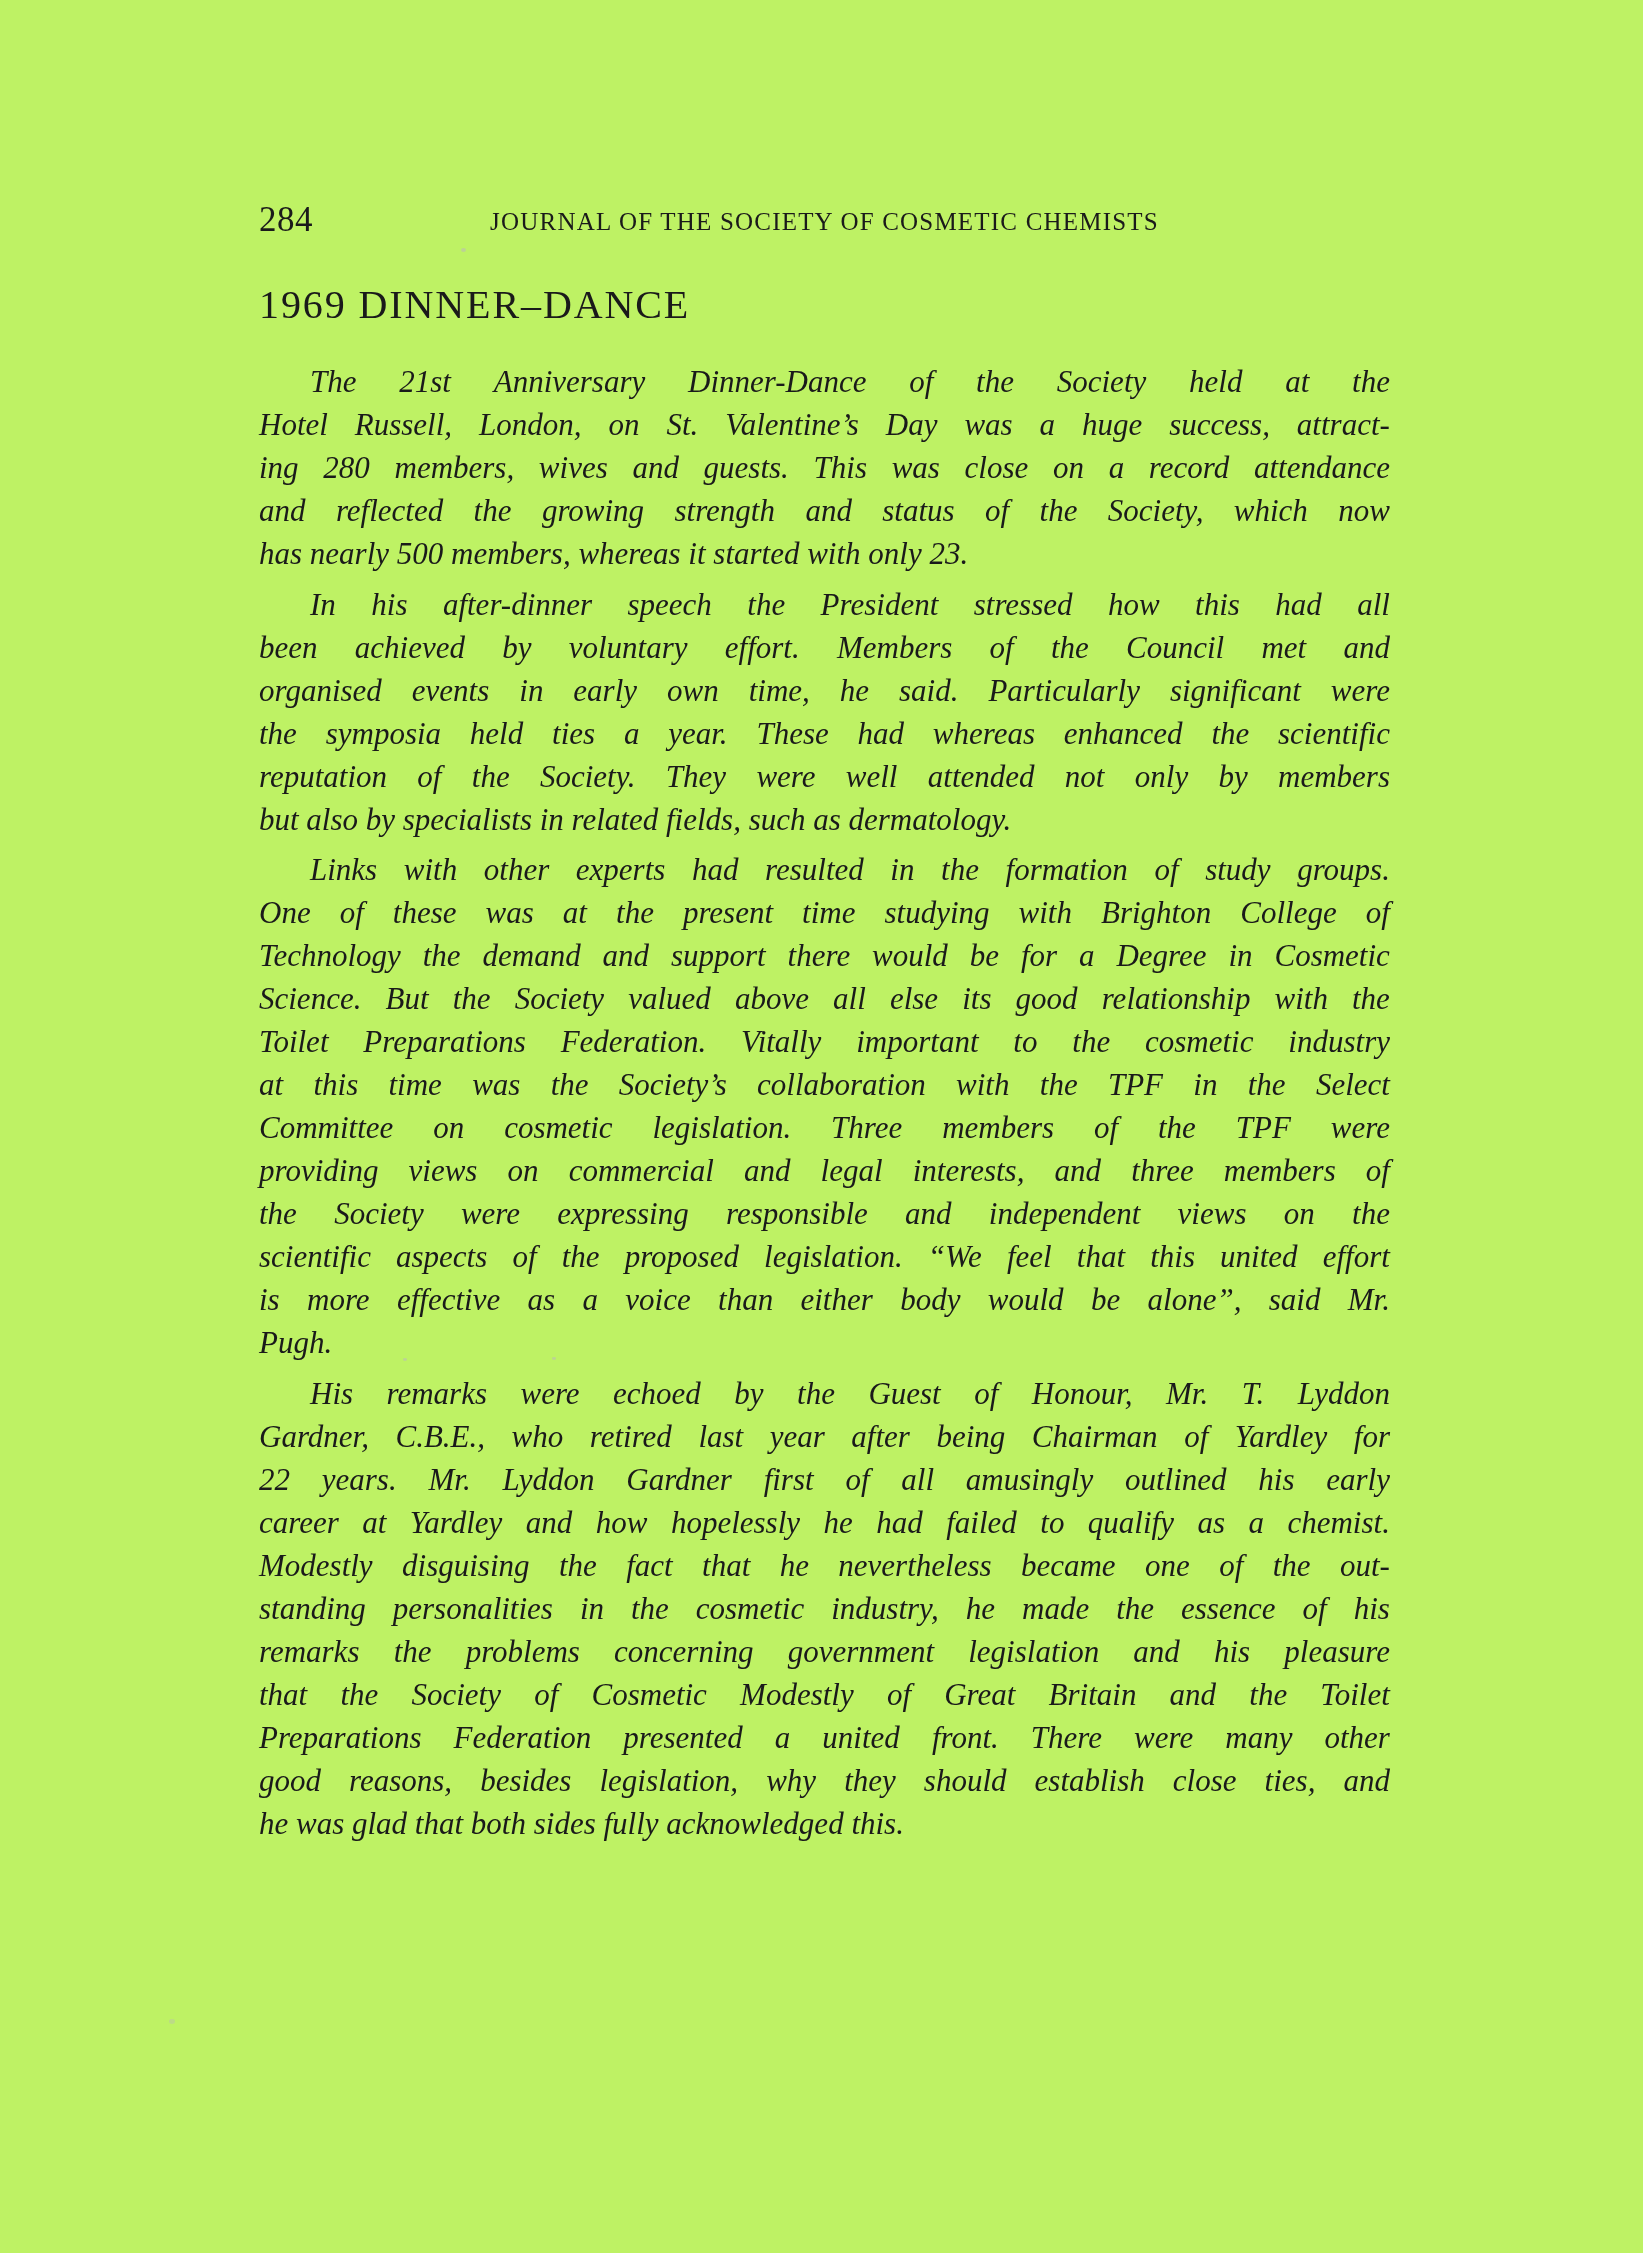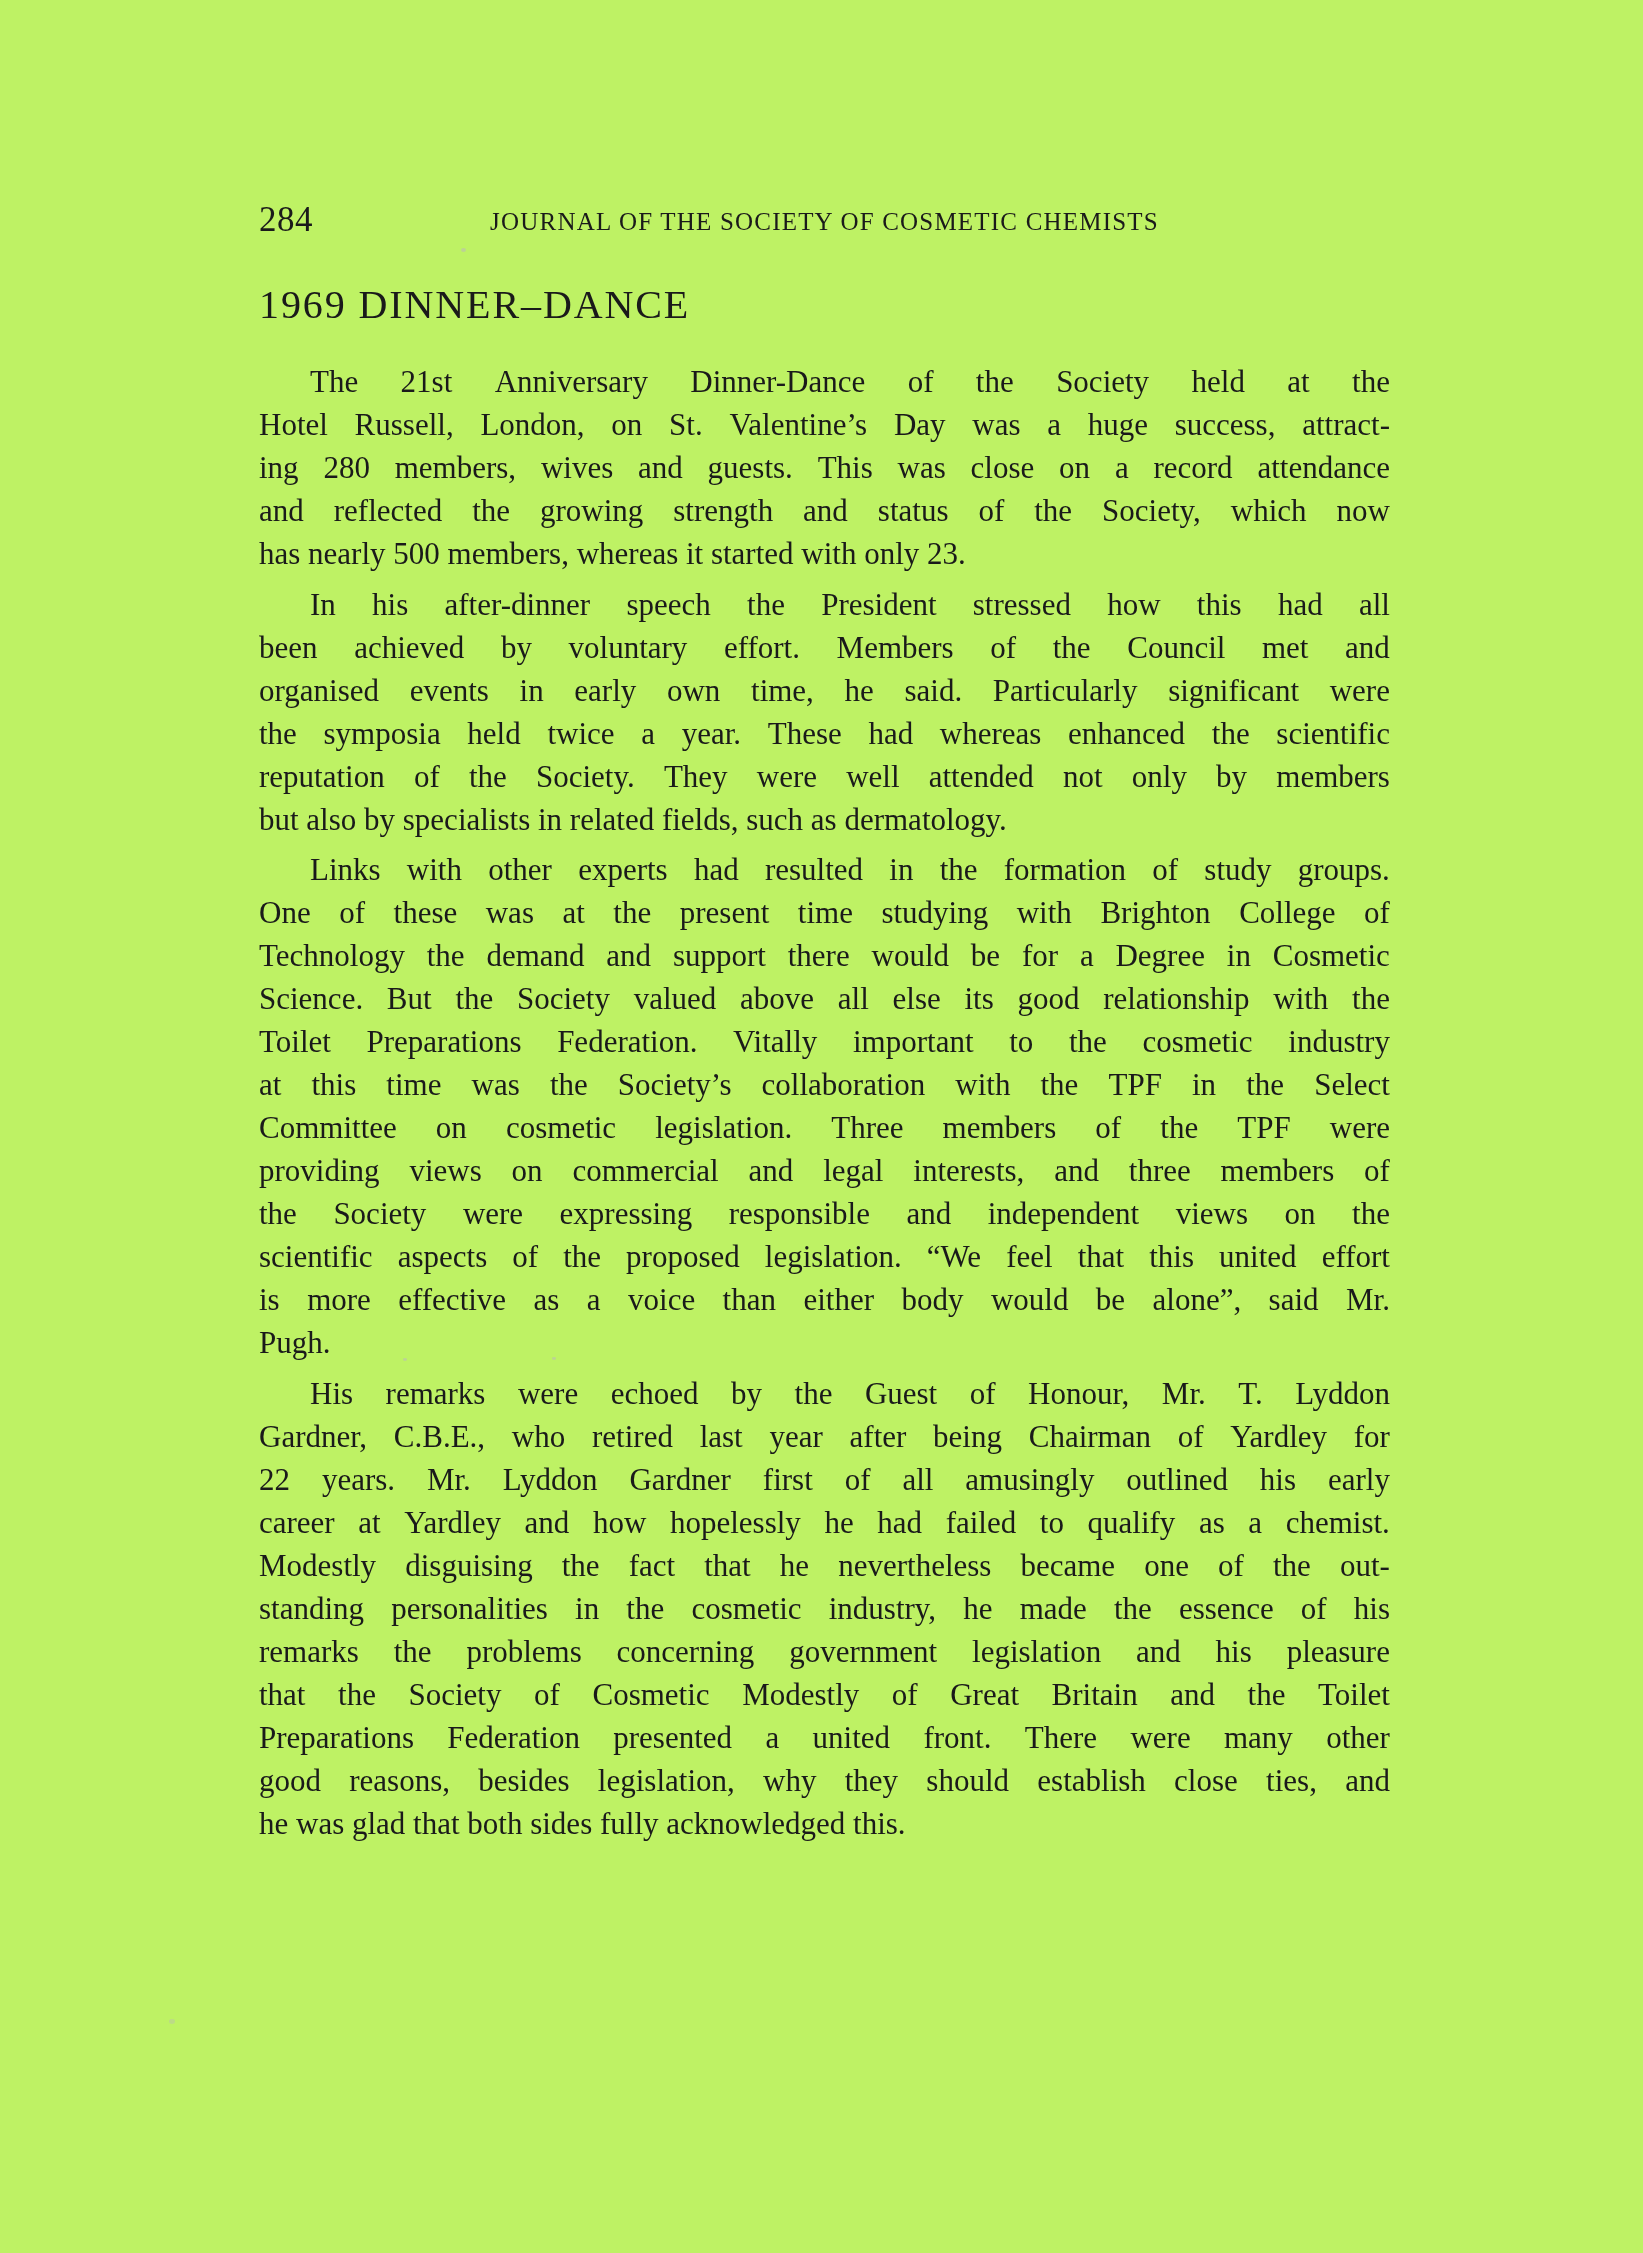--- a/index.html
+++ b/index.html
@@ -50,20 +50,21 @@
     line-height: 46px;
     letter-spacing: 1.9px;
     white-space: nowrap;
   }
   .article-body {
     position: absolute;
     left: 259px;
     top: 360px;
     width: 1131px;
     font-size: 31px;
+    font-style: italic;
   }
   .para { margin-top: 7.7px; }
   .para:first-child { margin-top: 0; }
   .line {
     display: flex;
     justify-content: space-between;
     height: 43px;
     line-height: 43px;
     white-space: nowrap;
   }
@@ -191,21 +192,21 @@
           <span>he</span>
           <span>said.</span>
           <span>Particularly</span>
           <span>significant</span>
           <span>were</span>
         </div>
         <div class="line">
           <span>the</span>
           <span>symposia</span>
           <span>held</span>
-          <span>twice</span>
+          <span>ties</span>
           <span>a</span>
           <span>year.</span>
           <span>These</span>
           <span>had</span>
           <span>whereas</span>
           <span>enhanced</span>
           <span>the</span>
           <span>scientific</span>
         </div>
         <div class="line">

